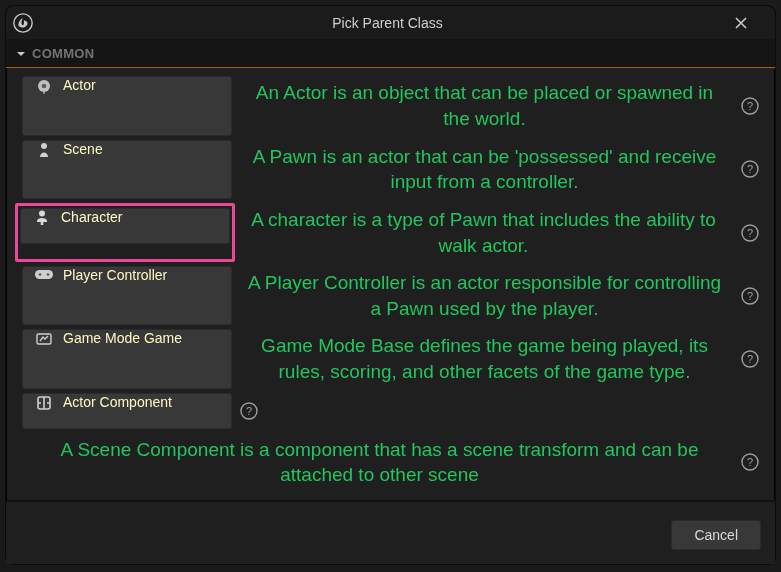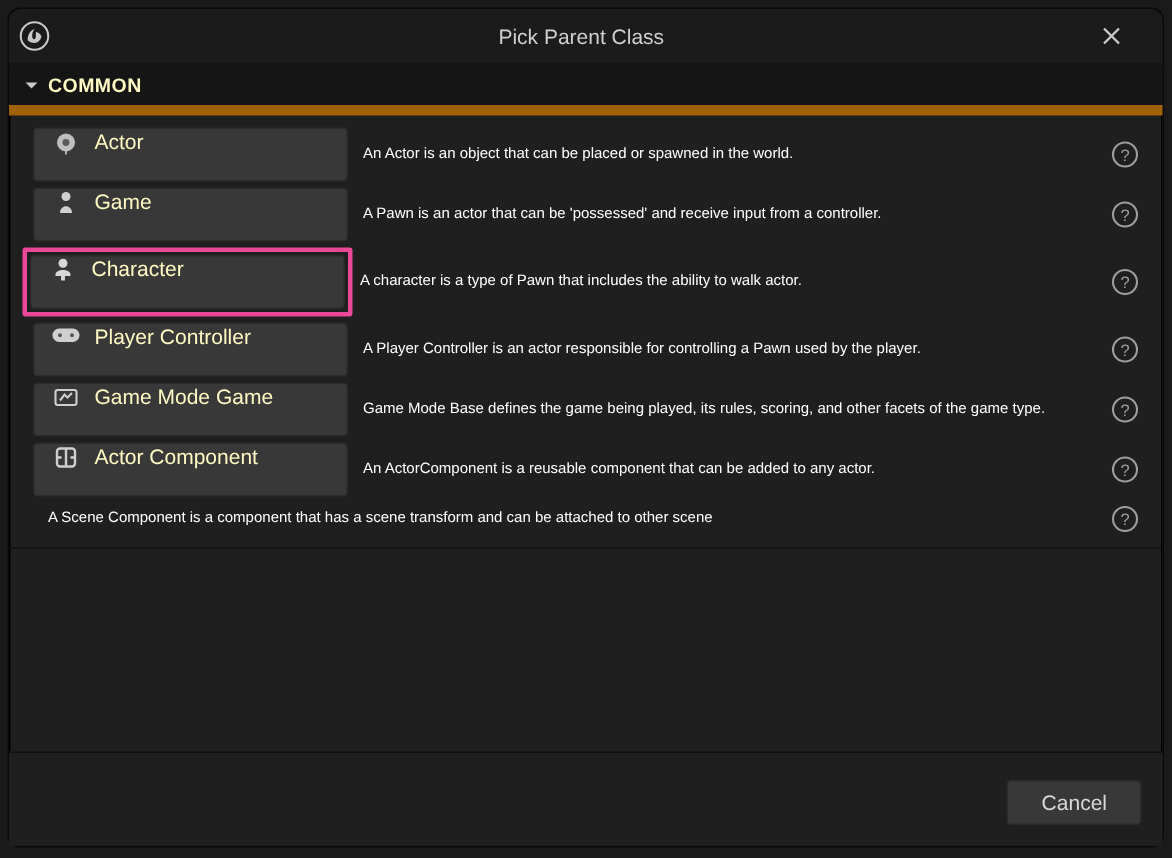--- a/index.html
+++ b/index.html
@@ -1,27 +1,27 @@
 <!DOCTYPE html>
 <html><head>
 <meta charset="utf-8">
 <style>
   html,body{margin:0;padding:0;background:#1a1a1a;width:781px;height:572px;overflow:hidden;font-family:"Segoe UI",Arial,sans-serif;color:#c8c8c8;}
   .window{position:relative;border:1px solid #0a0a0a;border-radius:8px;margin:5px;height:558px;background:#1f1f1f;display:flex;flex-direction:column;box-shadow:0 0 0 1px #000 inset;}
   .titlebar{display:flex;align-items:center;height:36px;background:#1b1b1b;border-top-left-radius:8px;border-top-right-radius:8px;border-bottom:1px solid #151515;position:relative;}
   .titlebar .logo{width:34px;display:flex;align-items:center;justify-content:center;}
   .titlebar .title{flex:1;text-align:center;color:#cfcfcf;font-size:14px;}
   .titlebar .close{width:40px;text-align:center;color:#cfcfcf;font-size:16px;cursor:pointer;}
-  .section-header{background:#151515;padding:6px 10px;display:flex;align-items:center;font-weight:bold;color:#fef9c3;font-size:13px;letter-spacing:0.3px;border-bottom:7px solid #a16207;}
+  .section-header{background:#151515;padding:6px 10px;display:flex;align-items:center;font-weight:bold;color:#737373;font-size:13px;letter-spacing:0.3px;border-bottom:1px solid #a16207;}
   .section-header .arrow{margin-right:6px;display:inline-flex;}
   .class-list{padding:6px 0 6px 0;border-bottom:1px solid #111;}
   .row{display:flex;align-items:stretch;padding:2px 8px 2px 16px;}
   .class-btn{background:#383838;border:1px solid #2b2b2b;border-radius:3px;width:210px;min-height:36px;display:flex;align-items:flex-start;padding:0 10px;color:#fef9c3;font-size:14px;cursor:pointer;box-sizing:border-box;}
   .class-btn .icon{width:22px;display:inline-flex;align-items:center;justify-content:center;margin-right:8px;flex-shrink:0;}
-  .desc{flex:1;padding:4px 6px 4px 10px;font-size:10px;color:#ffffff;line-height:1.35;display:flex;align-items:center;}
+  .desc{flex:1;padding:4px 6px 4px 10px;font-size:19px;color:#22c55e;line-height:1.35;display:flex;align-items:center;text-align:center;}
   .help{width:34px;display:flex;align-items:center;justify-content:center;}
   .help-icon{color:#9e9e9e;}
   .highlight-box{border:3px solid #ec4899;border-radius:2px;padding:2px;margin:0 -5px 0 -7px;}
   .footer{margin-top:auto;padding:18px 14px 14px 0;display:flex;justify-content:flex-end;background:#1f1f1f;border-top:1px solid #111;align-items:center;}
   .cancel-btn{background:#383838;border:1px solid #2b2b2b;border-radius:3px;color:#d8d8d8;padding:6px 22px;font-size:14px;cursor:pointer;}
   svg{display:block;}
 </style>
 </head>
 <body>
 
@@ -74,21 +74,21 @@
     </div>
 
     <div class="row">
       <div class="class-btn">
         <span class="icon">
           <svg width="18" height="18" viewBox="0 0 18 18">
               <circle cx="9" cy="5" r="3" fill="#d0d0d0"></circle>
               <path d="M5 16 C5 10 13 10 13 16 Z" fill="#d0d0d0"></path>
             </svg>
         </span>
-        <span>Game</span>
+        <span>Scene</span>
       </div>
       <div class="desc">A Pawn is an actor that can be 'possessed' and receive input from a controller.</div>
       <div class="help">
         <svg class="help-icon" width="18" height="18" viewBox="0 0 18 18">
             <circle cx="9" cy="9" r="8" stroke="#9e9e9e" stroke-width="1.4" fill="none"></circle>
             <text x="9" y="13" text-anchor="middle" font-size="11" fill="#9e9e9e" font-family="Arial">?</text>
           </svg>
       </div>
     </div>
 
@@ -156,21 +156,20 @@
     <div class="row">
       <div class="class-btn">
         <span class="icon">
           <svg width="18" height="18" viewBox="0 0 18 18">
               <rect x="3" y="3" width="12" height="12" rx="2" fill="none" stroke="#cfcfcf" stroke-width="1.6"></rect>
               <path d="M9 3 L9 15 M3 9 L6 9 M12 9 L15 9" stroke="#cfcfcf" stroke-width="1.6"></path>
             </svg>
         </span>
         <span>Actor Component</span>
       </div>
-      <div class="desc">An ActorComponent is a reusable component that can be added to any actor.</div>
       <div class="help">
         <svg class="help-icon" width="18" height="18" viewBox="0 0 18 18">
             <circle cx="9" cy="9" r="8" stroke="#9e9e9e" stroke-width="1.4" fill="none"></circle>
             <text x="9" y="13" text-anchor="middle" font-size="11" fill="#9e9e9e" font-family="Arial">?</text>
           </svg>
       </div>
     </div>
 
     <div class="row">
       <div class="desc">A Scene Component is a component that has a scene transform and can be attached to other scene</div>

